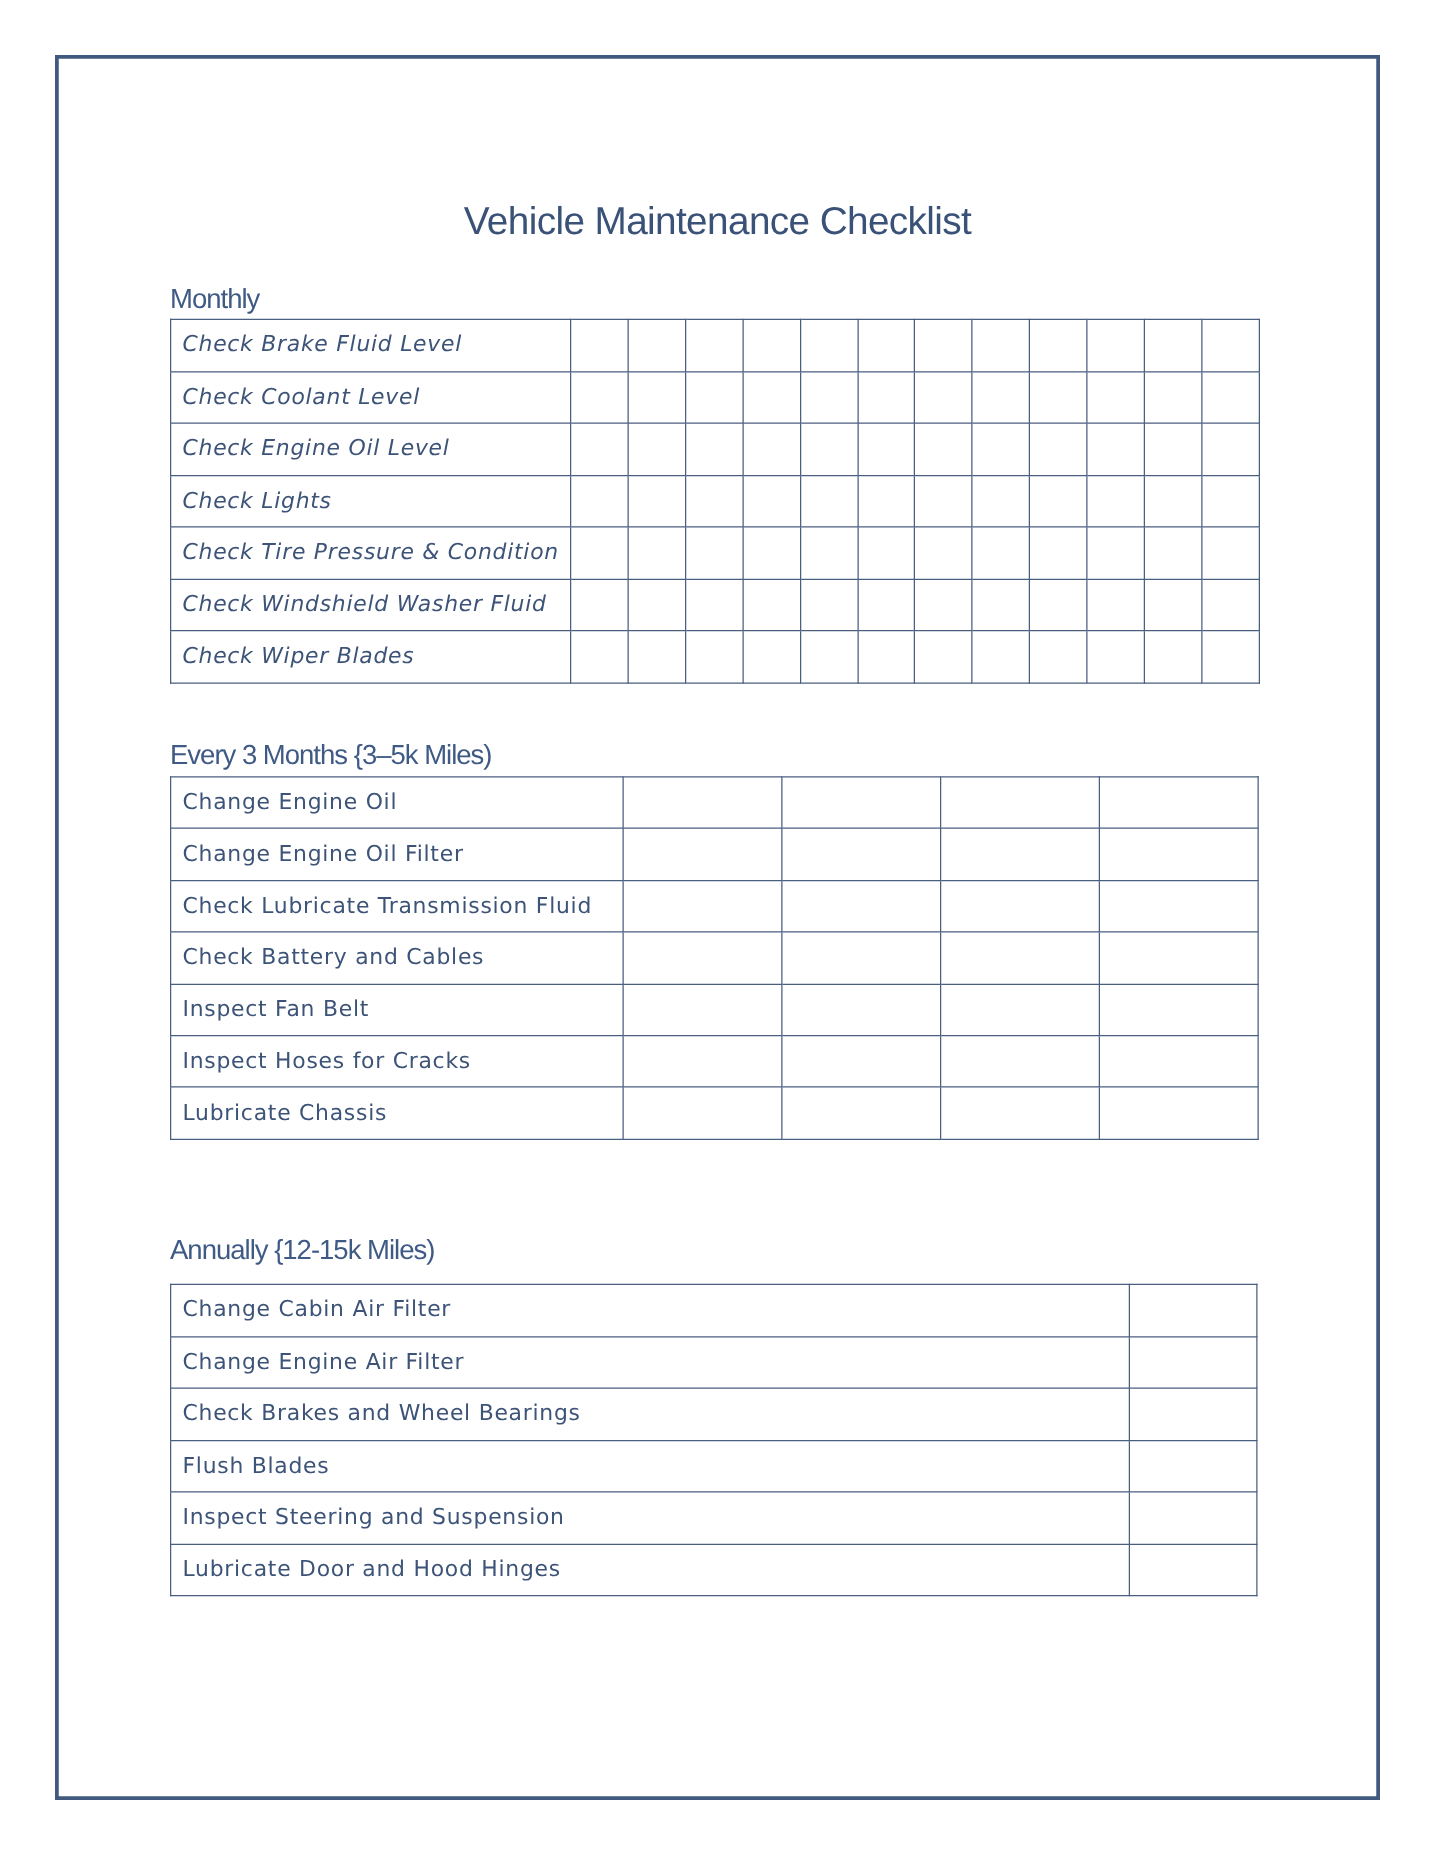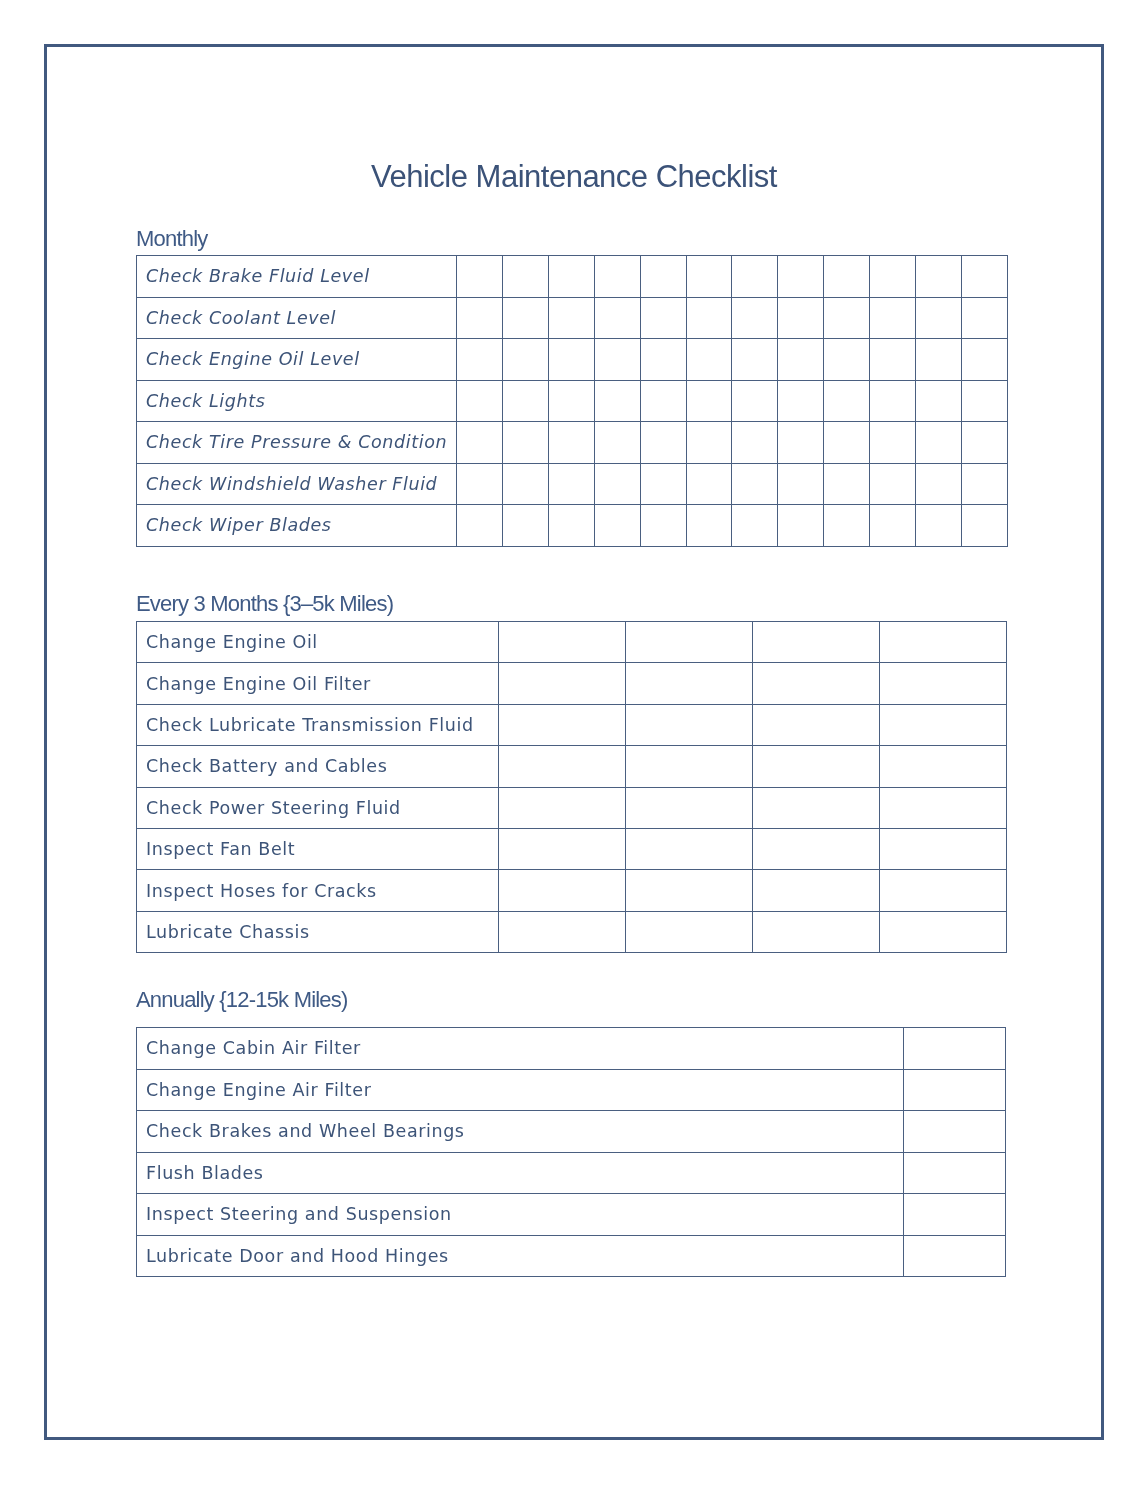--- a/index.html
+++ b/index.html
@@ -183,27 +183,20 @@
         <td class="box"></td>
       </tr>
       <tr style="height: 41.4px;">
         <td class="label">Check Battery and Cables</td>
         <td class="box"></td>
         <td class="box"></td>
         <td class="box"></td>
         <td class="box"></td>
       </tr>
       <tr style="height: 41.4px;">
-        <td class="label">Check Power Steering Fluid</td>
-        <td class="box"></td>
-        <td class="box"></td>
-        <td class="box"></td>
-        <td class="box"></td>
-      </tr>
-      <tr style="height: 41.4px;">
         <td class="label">Inspect Fan Belt</td>
         <td class="box"></td>
         <td class="box"></td>
         <td class="box"></td>
         <td class="box"></td>
       </tr>
       <tr style="height: 41.4px;">
         <td class="label">Inspect Hoses for Cracks</td>
         <td class="box"></td>
         <td class="box"></td>

